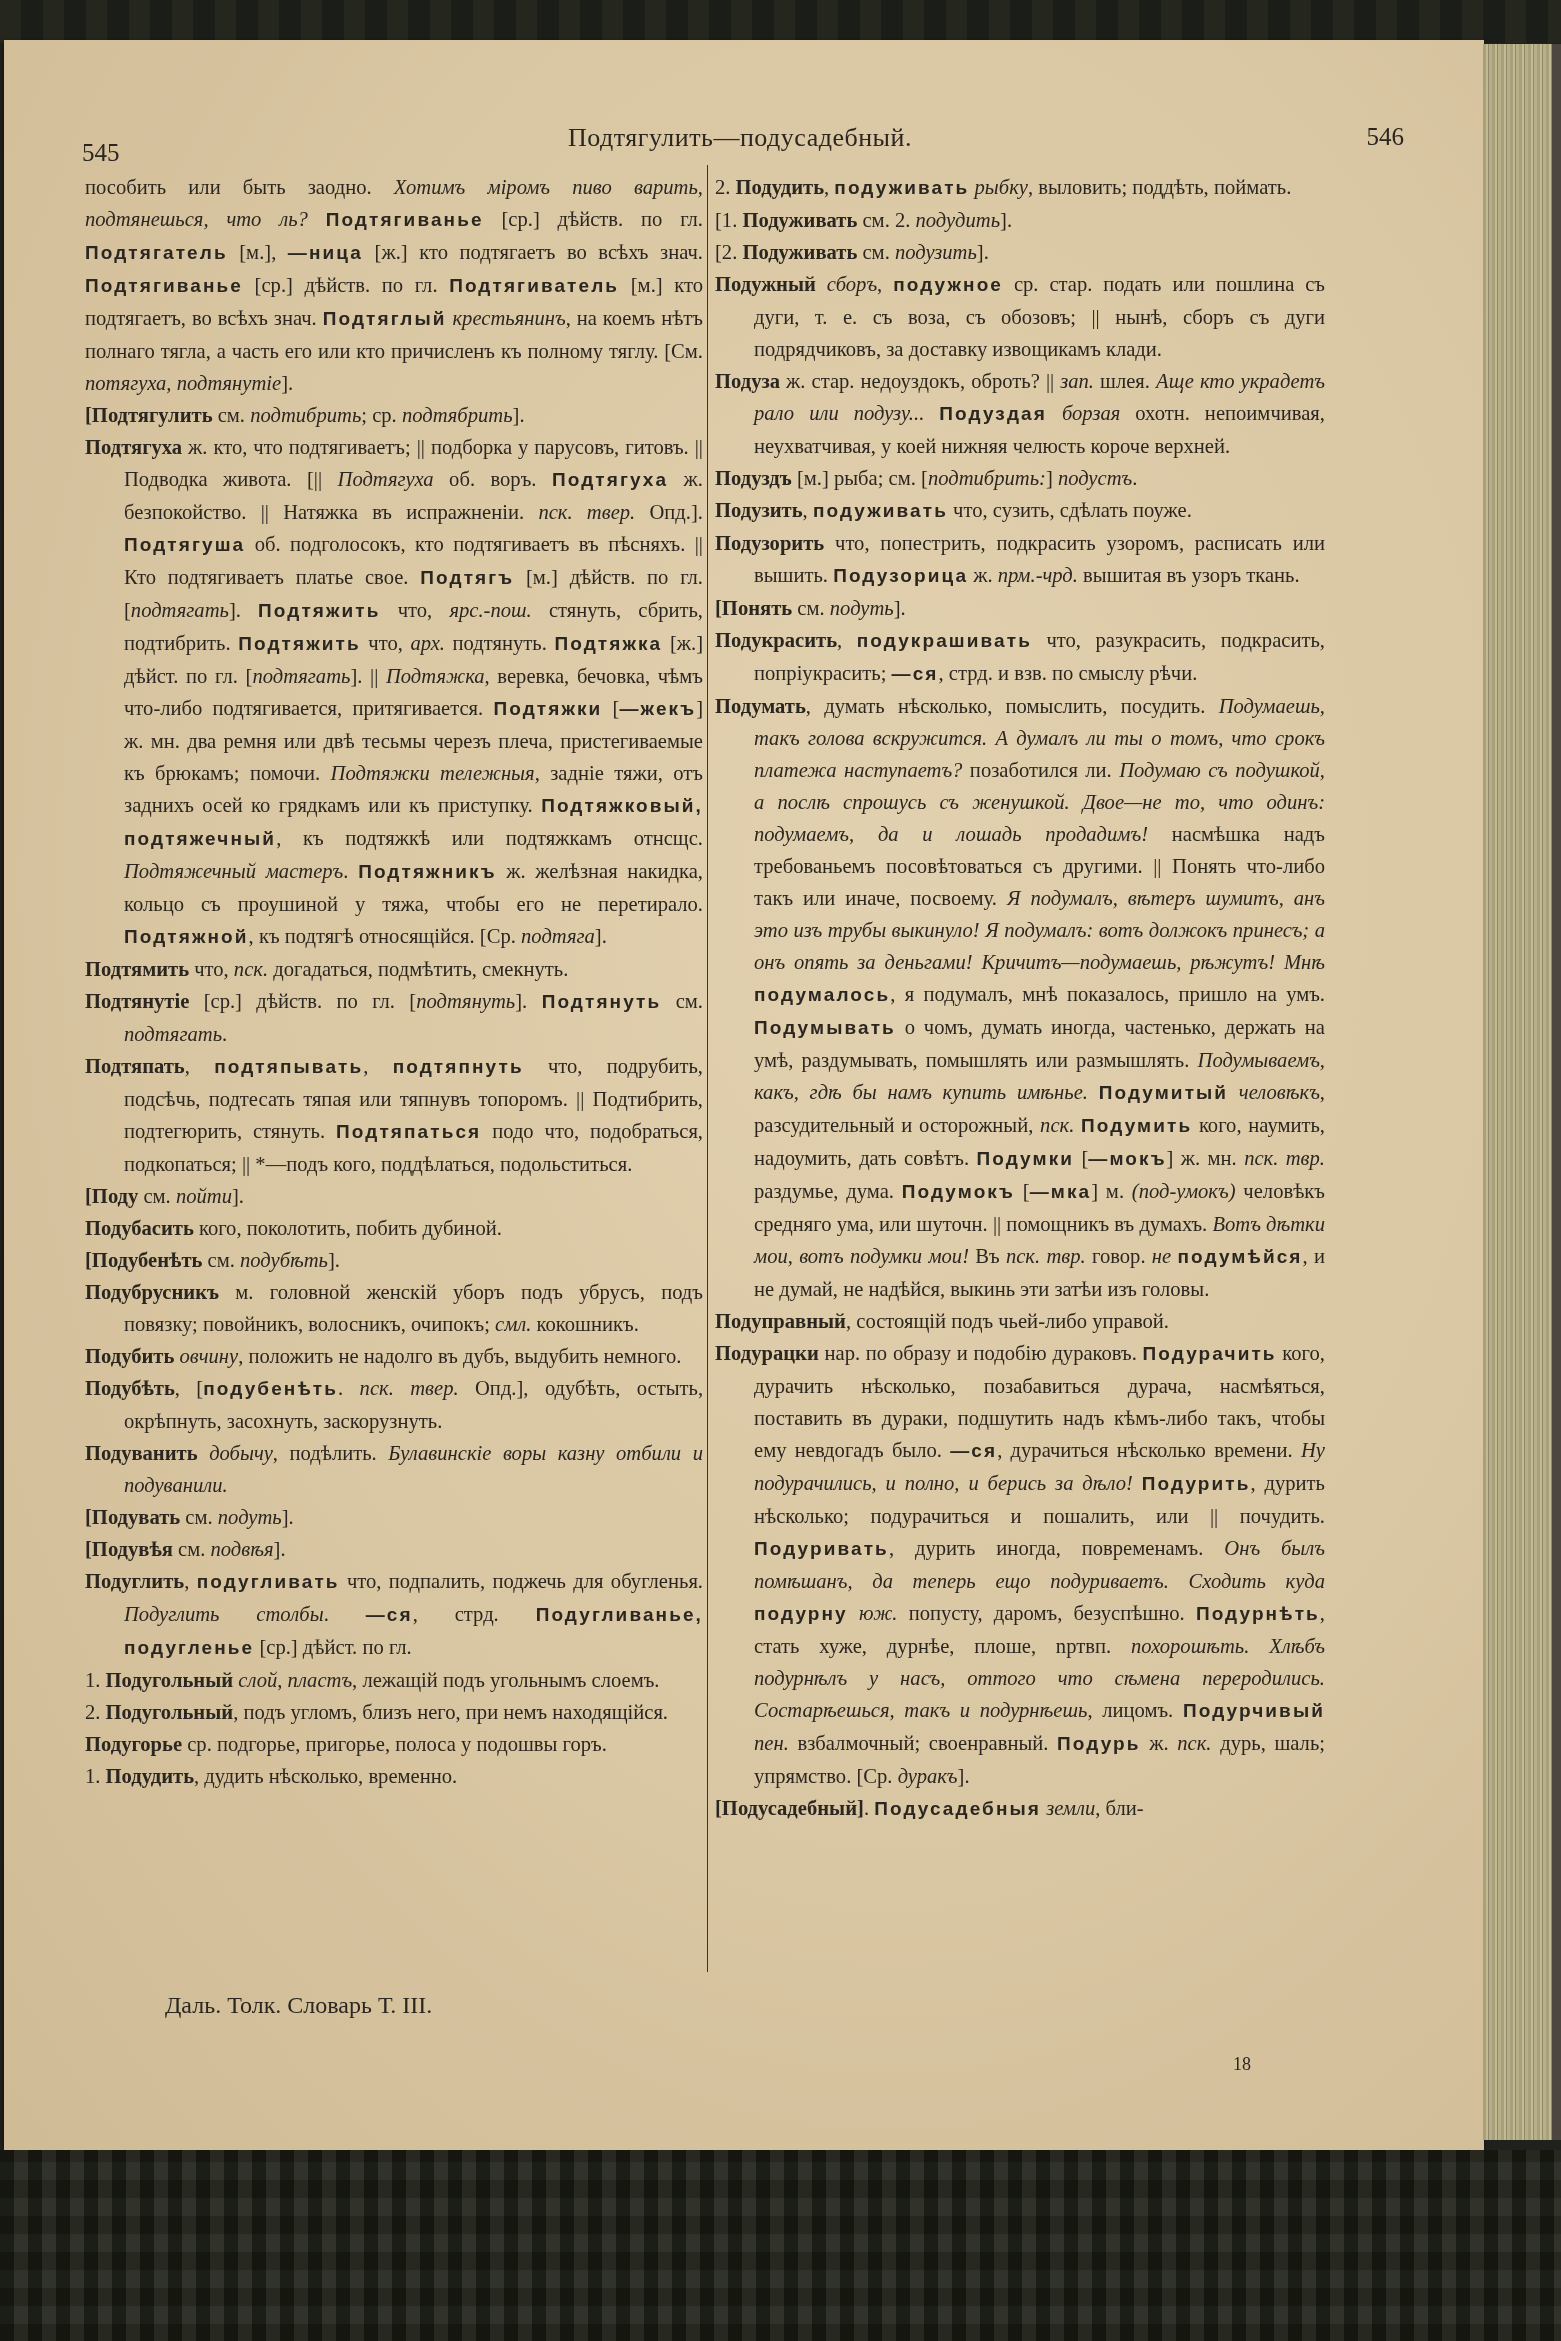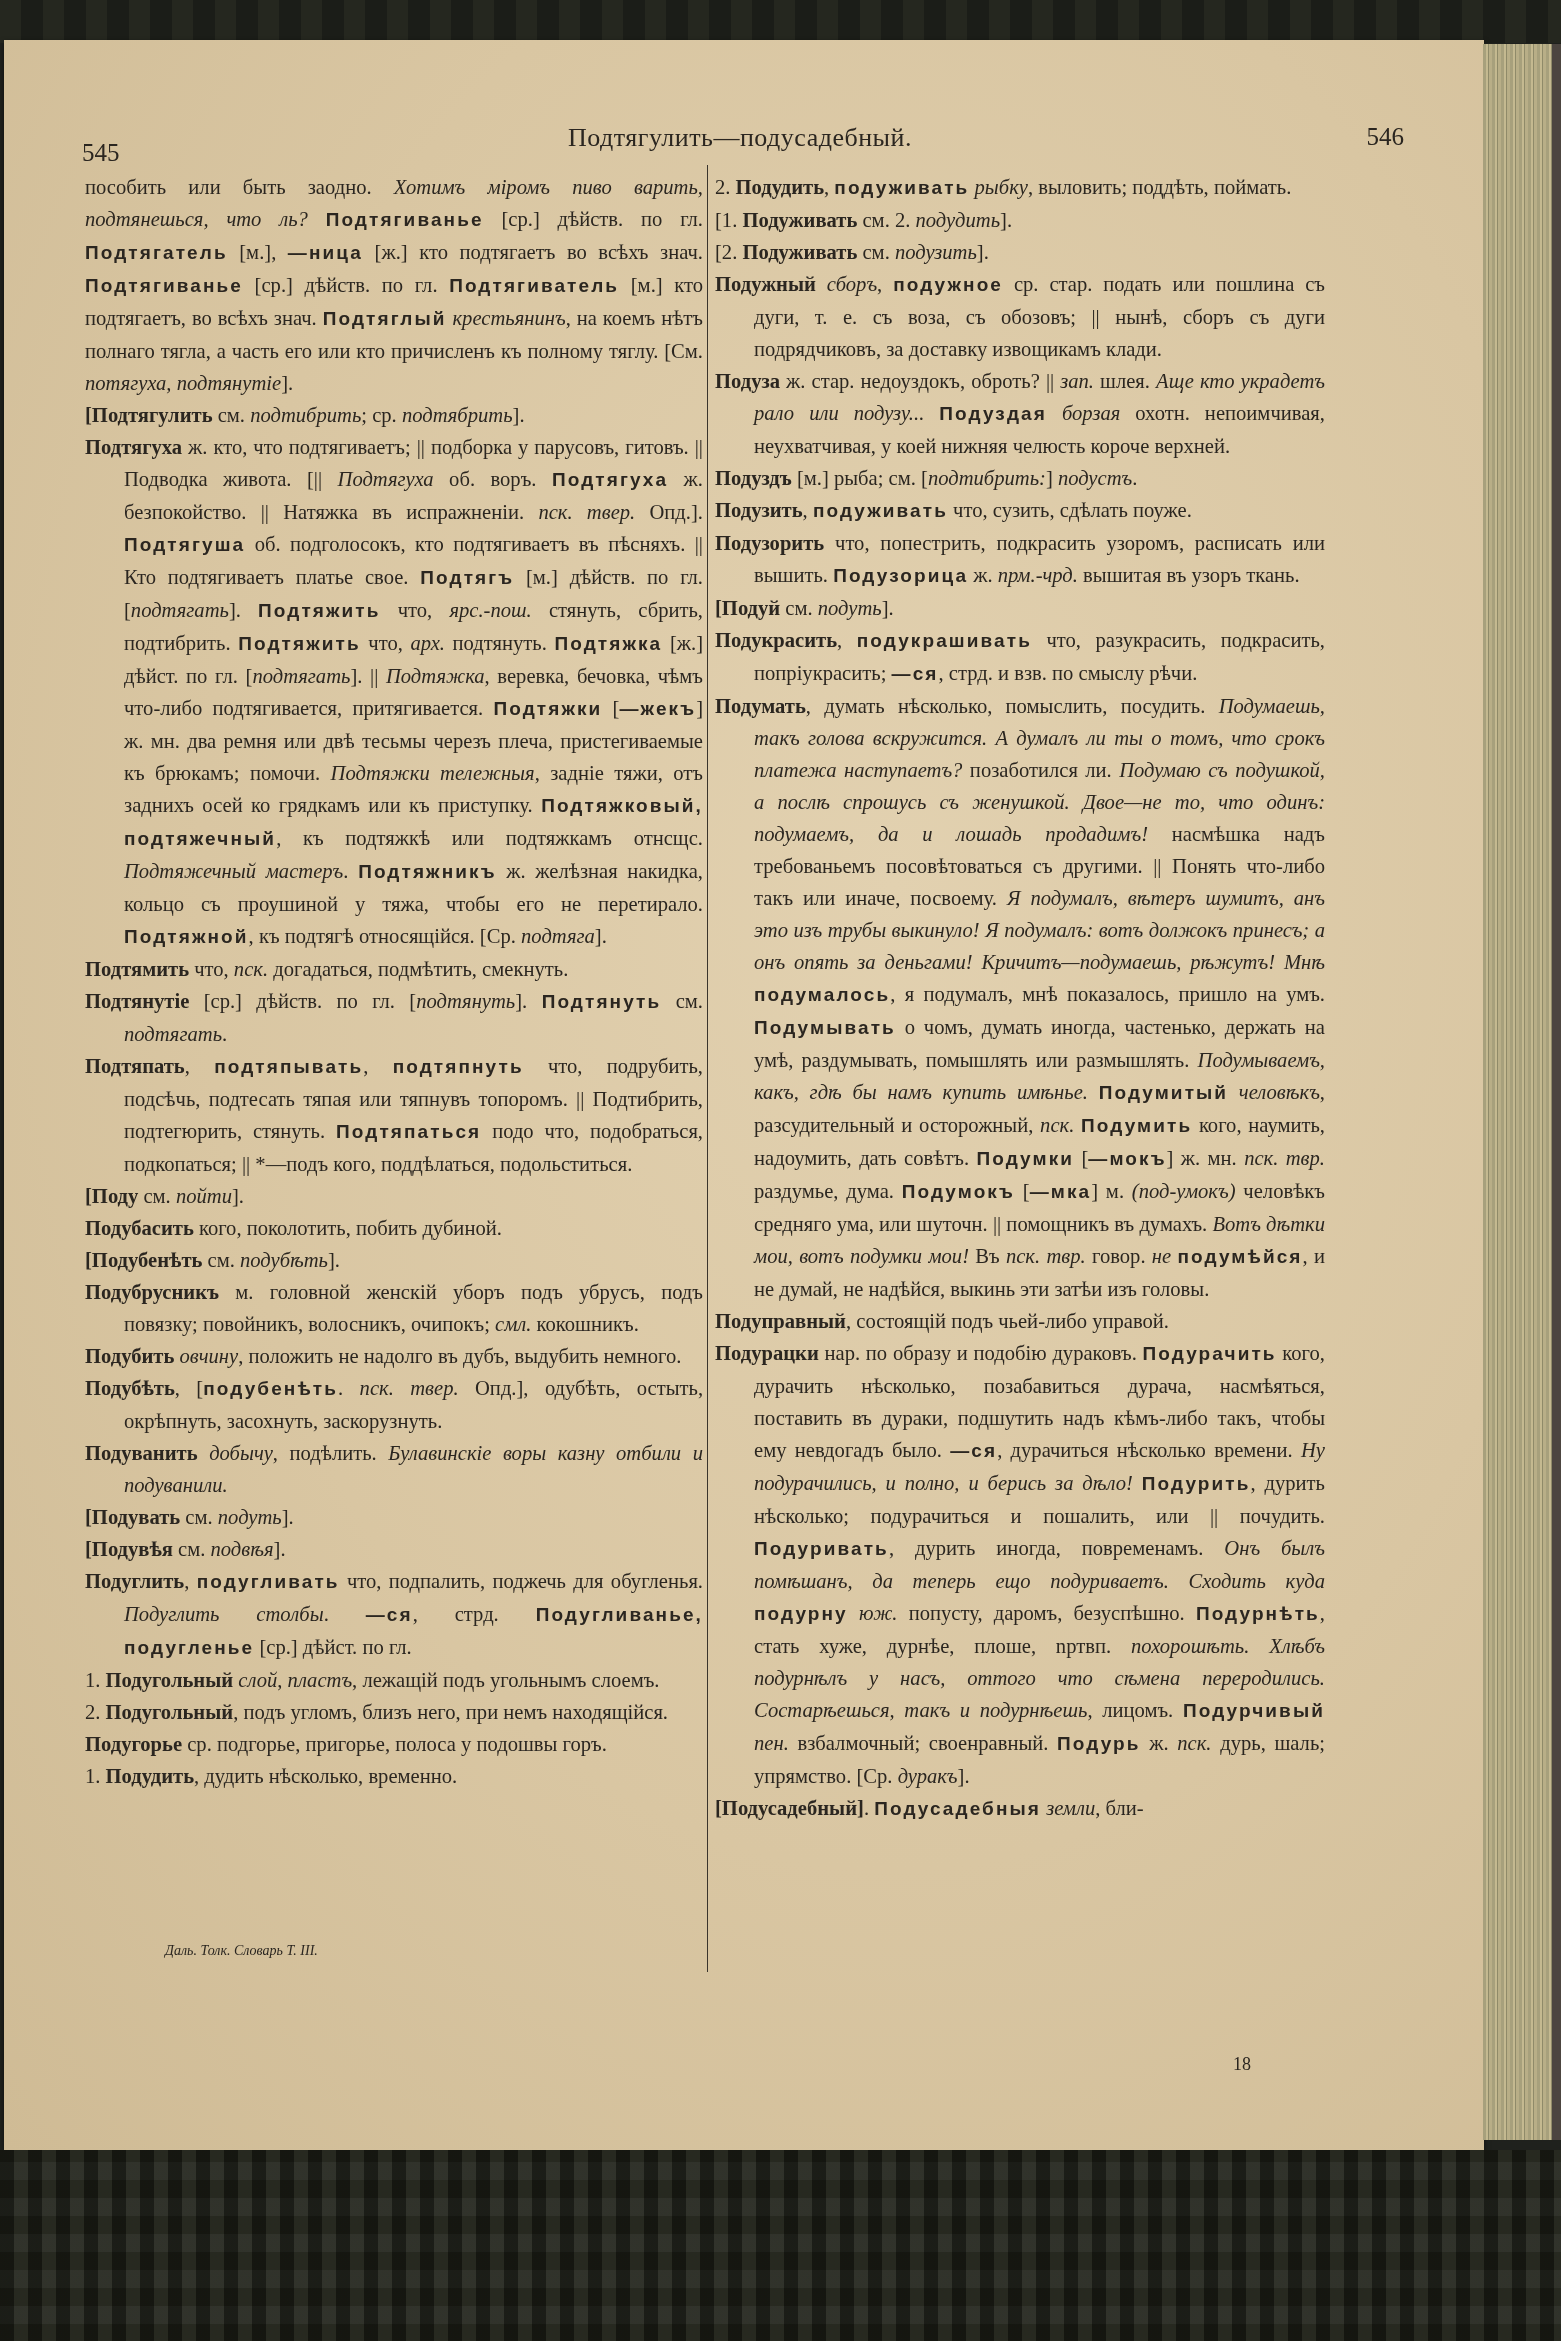--- a/index.html
+++ b/index.html
@@ -46,21 +46,21 @@
   .col-right { left: 715px; width: 610px; }
   .divider {
     position: absolute; left: 707px; top: 165px; width: 1.1px; height: 1807px; background: #3a342c;
   }
   .entry { margin: 0; padding-left: 39px; text-indent: -39px; }
   .entry.cont { text-indent: 0; padding-left: 0; }
   .hw { font-weight: bold; }
   .hw-sp { font-weight: bold; letter-spacing: 2.1px; font-family: "Liberation Sans", sans-serif; font-size: 19px; }
   .it { font-style: italic; }
   .sig {
-    position: absolute; left: 165px; top: 1943px; font-size: 14px; font-style: italic;
+    position: absolute; left: 165px; top: 1992px; font-size: 24px;
   }
   .signum {
     position: absolute; left: 1233px; top: 2054px; font-size: 18px;
   }
 </style>
 </head>
 <body>
 
 <div class="backdrop-top"></div>
 <div class="page"></div>
@@ -98,21 +98,21 @@
 <div class="divider"></div>
 <div class="col col-right" id="col-right">
     <p class="entry"><span>2. </span><span class="hw">Подудить</span><span>, </span><span class="hw-sp">подуживать</span><span> </span><span class="it">рыбку</span><span>, выловить; поддѣть, поймать.</span></p>
     <p class="entry"><span>[1. </span><span class="hw">Подуживать</span><span> см. 2. </span><span class="it">подудить</span><span>].</span></p>
     <p class="entry"><span>[2. </span><span class="hw">Подуживать</span><span> см. </span><span class="it">подузить</span><span>].</span></p>
     <p class="entry"><span class="hw">Подужный</span><span> </span><span class="it">сборъ</span><span>, </span><span class="hw-sp">подужное</span><span> ср. стар. подать или пошлина съ дуги, т. е. съ воза, съ обозовъ; || нынѣ, сборъ съ дуги подрядчиковъ, за доставку извощикамъ клади.</span></p>
     <p class="entry"><span class="hw">Подуза</span><span> ж. стар. недоуздокъ, оброть? || </span><span class="it">зап.</span><span> шлея. </span><span class="it">Аще кто украдетъ рало или подузу...</span><span> </span><span class="hw-sp">Подуздая</span><span> </span><span class="it">борзая</span><span> охотн. непоимчивая, неухватчивая, у коей нижняя челюсть короче верхней.</span></p>
     <p class="entry"><span class="hw">Подуздъ</span><span> [м.] рыба; см. [</span><span class="it">подтибрить:</span><span>] </span><span class="it">подустъ</span><span>.</span></p>
     <p class="entry"><span class="hw">Подузить</span><span>, </span><span class="hw-sp">подуживать</span><span> что, сузить, сдѣлать поуже.</span></p>
     <p class="entry"><span class="hw">Подузорить</span><span> что, попестрить, подкрасить узоромъ, расписать или вышить. </span><span class="hw-sp">Подузорица</span><span> ж. </span><span class="it">прм.-чрд.</span><span> вышитая въ узоръ ткань.</span></p>
-    <p class="entry"><span class="hw">[Подуй</span><span> см. </span><span class="it">подуть</span><span>].</span></p>
+    <p class="entry"><span class="hw">[Понять</span><span> см. </span><span class="it">подуть</span><span>].</span></p>
     <p class="entry"><span class="hw">Подукрасить</span><span>, </span><span class="hw-sp">подукрашивать</span><span> что, разукрасить, подкрасить, попріукрасить; </span><span class="hw-sp">—ся</span><span>, стрд. и взв. по смыслу рѣчи.</span></p>
     <p class="entry"><span class="hw">Подумать</span><span>, думать нѣсколько, помыслить, посудить. </span><span class="it">Подумаешь, такъ голова вскружится. А думалъ ли ты о томъ, что срокъ платежа наступаетъ?</span><span> позаботился ли. </span><span class="it">Подумаю съ подушкой, а послѣ спрошусь съ женушкой. Двое—не то, что одинъ: подумаемъ, да и лошадь продадимъ!</span><span> насмѣшка надъ требованьемъ посовѣтоваться съ другими. || Понять что-либо такъ или иначе, посвоему. </span><span class="it">Я подумалъ, вѣтеръ шумитъ, анъ это изъ трубы выкинуло! Я подумалъ: вотъ должокъ принесъ; а онъ опять за деньгами! Кричитъ—подумаешь, рѣжутъ! Мнѣ</span><span> </span><span class="hw-sp">подумалось</span><span>, я подумалъ, мнѣ показалось, пришло на умъ. </span><span class="hw-sp">Подумывать</span><span> о чомъ, думать иногда, частенько, держать на умѣ, раздумывать, помышлять или размышлять. </span><span class="it">Подумываемъ, какъ, гдѣ бы намъ купить имѣнье.</span><span> </span><span class="hw-sp">Подумитый</span><span> </span><span class="it">человѣкъ</span><span>, разсудительный и осторожный, </span><span class="it">пск.</span><span> </span><span class="hw-sp">Подумить</span><span> кого, наумить, надоумить, дать совѣтъ. </span><span class="hw-sp">Подумки</span><span> [</span><span class="hw-sp">—мокъ</span><span>] ж. мн. </span><span class="it">пск. твр.</span><span> раздумье, дума. </span><span class="hw-sp">Подумокъ</span><span> [</span><span class="hw-sp">—мка</span><span>] м. </span><span class="it">(под-умокъ)</span><span> человѣкъ средняго ума, или шуточн. || помощникъ въ думахъ. </span><span class="it">Вотъ дѣтки мои, вотъ подумки мои!</span><span> Въ </span><span class="it">пск. твр.</span><span> говор. </span><span class="it">не</span><span> </span><span class="hw-sp">подумѣйся</span><span>, и не думай, не надѣйся, выкинь эти затѣи изъ головы.</span></p>
     <p class="entry"><span class="hw">Подуправный</span><span>, состоящій подъ чьей-либо управой.</span></p>
     <p class="entry"><span class="hw">Подурацки</span><span> нар. по образу и подобію дураковъ. </span><span class="hw-sp">Подурачить</span><span> кого, дурачить нѣсколько, позабавиться дурача, насмѣяться, поставить въ дураки, подшутить надъ кѣмъ-либо такъ, чтобы ему невдогадъ было. </span><span class="hw-sp">—ся</span><span>, дурачиться нѣсколько времени. </span><span class="it">Ну подурачились, и полно, и берись за дѣло!</span><span> </span><span class="hw-sp">Подурить</span><span>, дурить нѣсколько; подурачиться и пошалить, или || почудить. </span><span class="hw-sp">Подуривать</span><span>, дурить иногда, повременамъ. </span><span class="it">Онъ былъ помѣшанъ, да теперь ещо подуриваетъ. Сходить куда</span><span> </span><span class="hw-sp">подурну</span><span> </span><span class="it">юж.</span><span> попусту, даромъ, безуспѣшно. </span><span class="hw-sp">Подурнѣть</span><span>, стать хуже, дурнѣе, плоше, nртвп. </span><span class="it">похорошѣть. Хлѣбъ подурнѣлъ у насъ, оттого что сѣмена переродились. Состарѣешься, такъ и подурнѣешь</span><span>, лицомъ. </span><span class="hw-sp">Подурчивый</span><span> </span><span class="it">пен.</span><span> взбалмочный; своенравный. </span><span class="hw-sp">Подурь</span><span> ж. </span><span class="it">пск.</span><span> дурь, шаль; упрямство. [Ср. </span><span class="it">дуракъ</span><span>].</span></p>
     <p class="entry"><span class="hw">[Подусадебный]</span><span>. </span><span class="hw-sp">Подусадебныя</span><span> </span><span class="it">земли</span><span>, бли-</span></p>
   </div>
 
 <div class="sig">Даль. Толк. Словарь Т. III.</div>
 <div class="signum">18</div>
 

